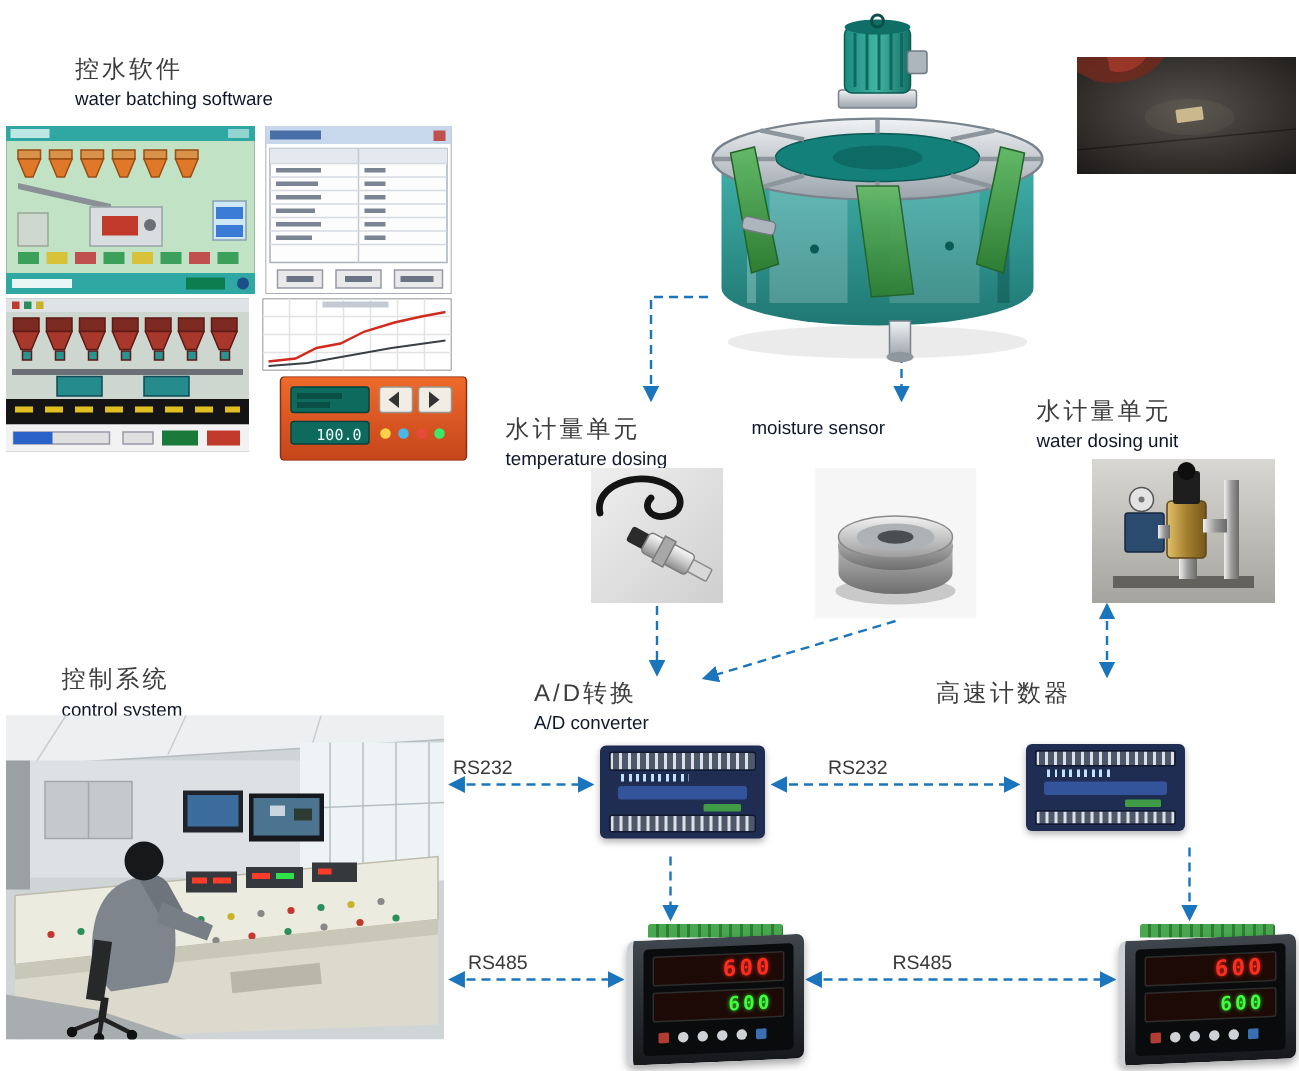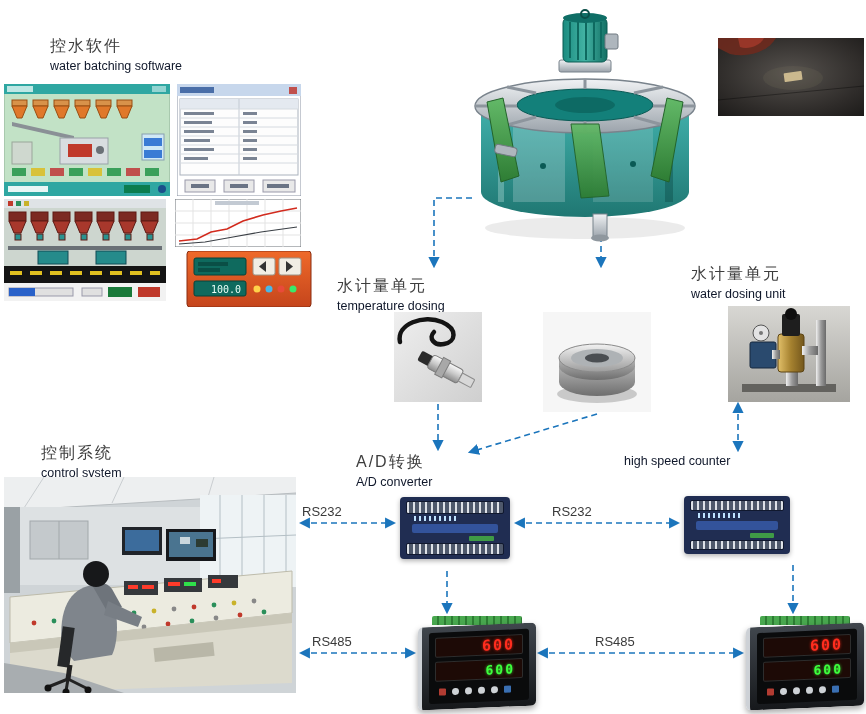--- a/index.html
+++ b/index.html
@@ -63,35 +63,36 @@
 
   <div class="label" style="left:50px;top:36px;width:200px">
     <div class="zh">控水软件</div>
     <div class="en">water batching software</div>
   </div>
   <div class="label" style="left:337px;top:276px;width:200px">
     <div class="zh">水计量单元</div>
     <div class="en">temperature dosing</div>
   </div>
   <div class="label" style="left:501px;top:276px;width:200px">
+    <div class="en">moisture sensor</div>
   </div>
   <div class="label" style="left:691px;top:264px;width:200px">
     <div class="zh">水计量单元</div>
     <div class="en">water dosing unit</div>
   </div>
   <div class="label" style="left:41px;top:443px;width:200px">
     <div class="zh">控制系统</div>
     <div class="en">control system</div>
   </div>
   <div class="label" style="left:356px;top:452px;width:200px">
     <div class="zh">A/D转换</div>
     <div class="en">A/D converter</div>
   </div>
   <div class="label" style="left:624px;top:452px;width:200px">
-    <div class="en">high speed counter</div>
+    <div class="zh">高速计数器</div>
   </div>
 
   <div class="conn-label" style="left:302px;top:504px">RS232</div>
   <div class="conn-label" style="left:552px;top:504px">RS232</div>
   <div class="conn-label" style="left:312px;top:634px">RS485</div>
   <div class="conn-label" style="left:595px;top:634px">RS485</div>
 
   <div class="photo" style="left:4px;top:84px;width:166px;height:112px">
     <svg viewBox="0 0 166 112">
       <rect width="166" height="112" fill="#c2e2c6" stroke="#8fb096"></rect>

